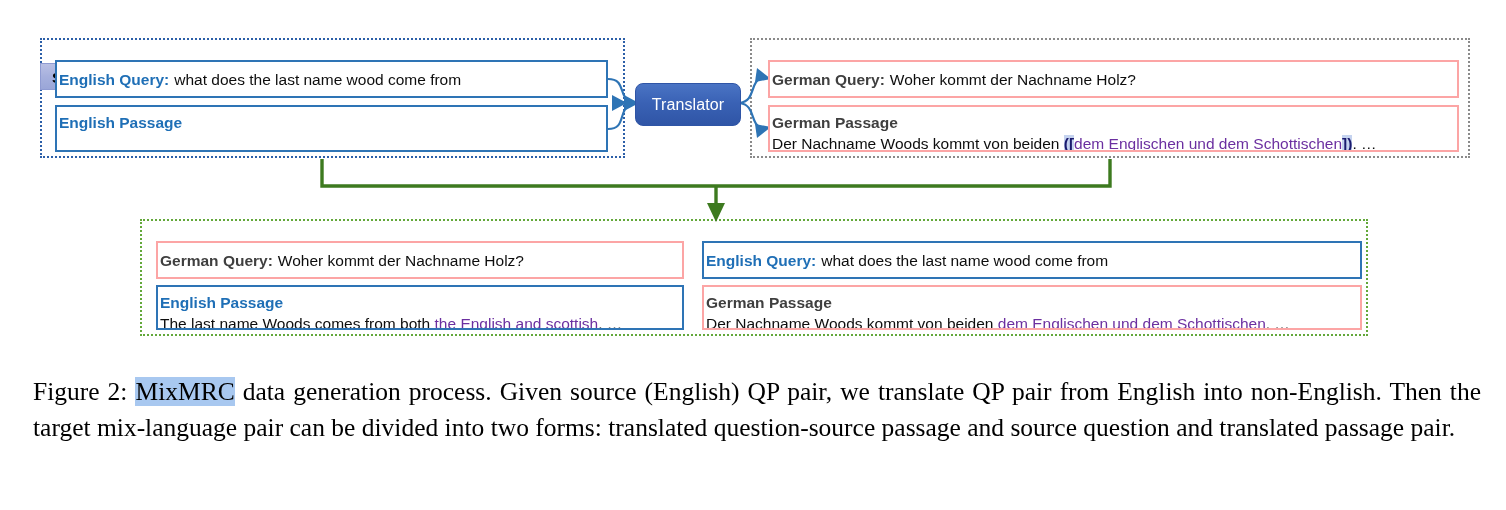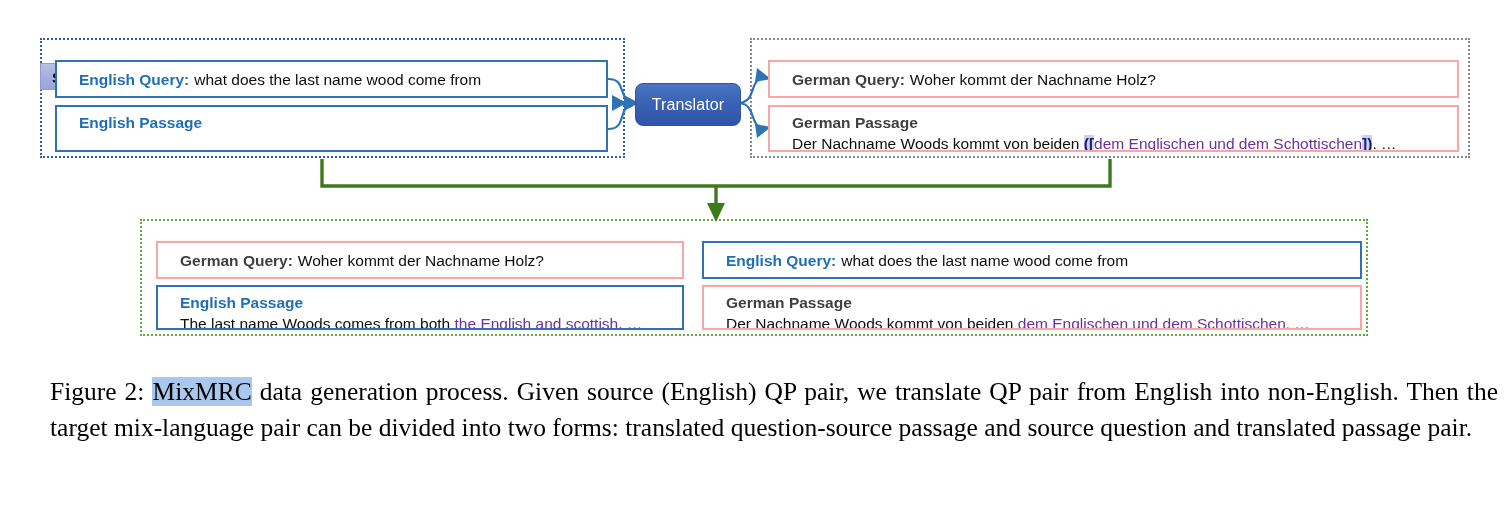--- a/index.html
+++ b/index.html
@@ -71,21 +71,21 @@
     left: 140px; top: 204px;
     background: linear-gradient(180deg,#c6e0a8 0%,#b2d492 50%,#a4cb80 100%);
     border: 1px solid #95c072;
   }
 
   
   .box {
     position: absolute;
     box-sizing: border-box;
     background: #ffffff;
-    padding: 5px 10px 4px 22px;
+    padding: 5px 10px 4px 2px;
     font-size: 15.5px;
     color: #0d0d0d;
     line-height: 21px;
     overflow: hidden;
   }
   .box.blue   { border: 2px solid #2e74b5; }
   .box.gray   { border: 2px solid #fca5a5; }
 
   .lbl-blue  { color: #1f6fb6; font-weight: bold; }
   .lbl-gray  { color: #3f3f3f; font-weight: bold; }
@@ -135,21 +135,21 @@
   #connectors {
     position: absolute;
     left: 0; top: 0;
     width: 1506px; height: 370px;
     pointer-events: none;
   }
 
   
   #caption {
     position: absolute;
-    left: 50px; top: 374px;
+    left: 33px; top: 374px;
     width: 1448px;
     font-family: "Liberation Serif", serif;
     font-size: 25.5px;
     line-height: 36px;
     color: #000000;
     text-align: justify;
     text-justify: inter-word;
   }
   #caption .mark {
     background: #a8c8f0;

